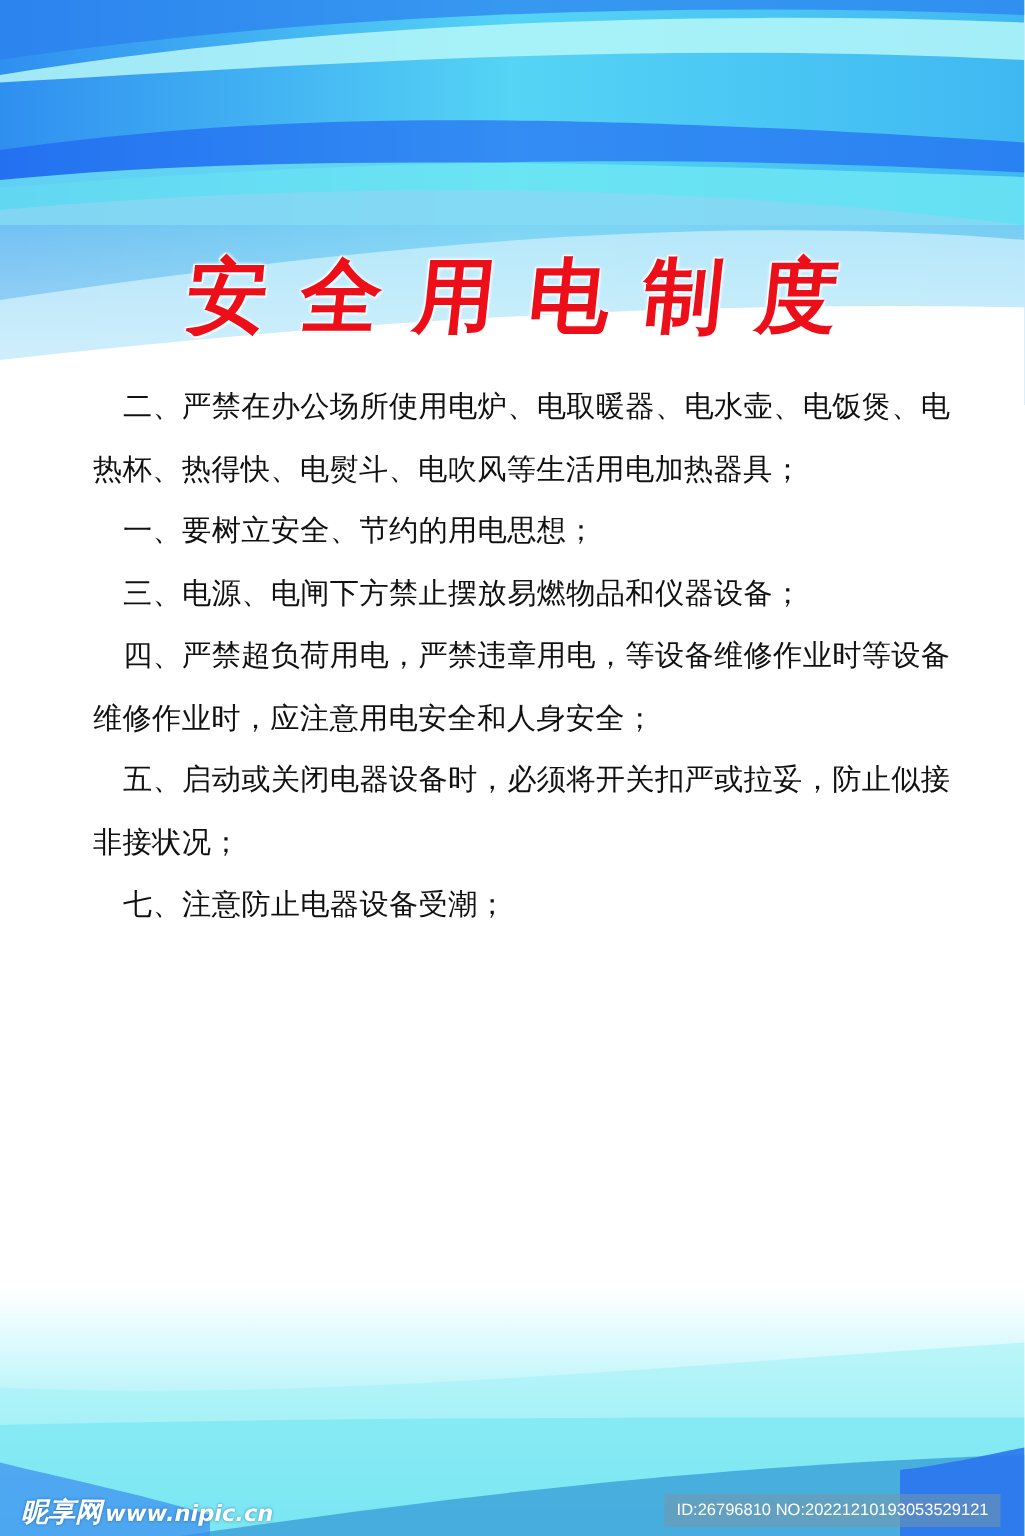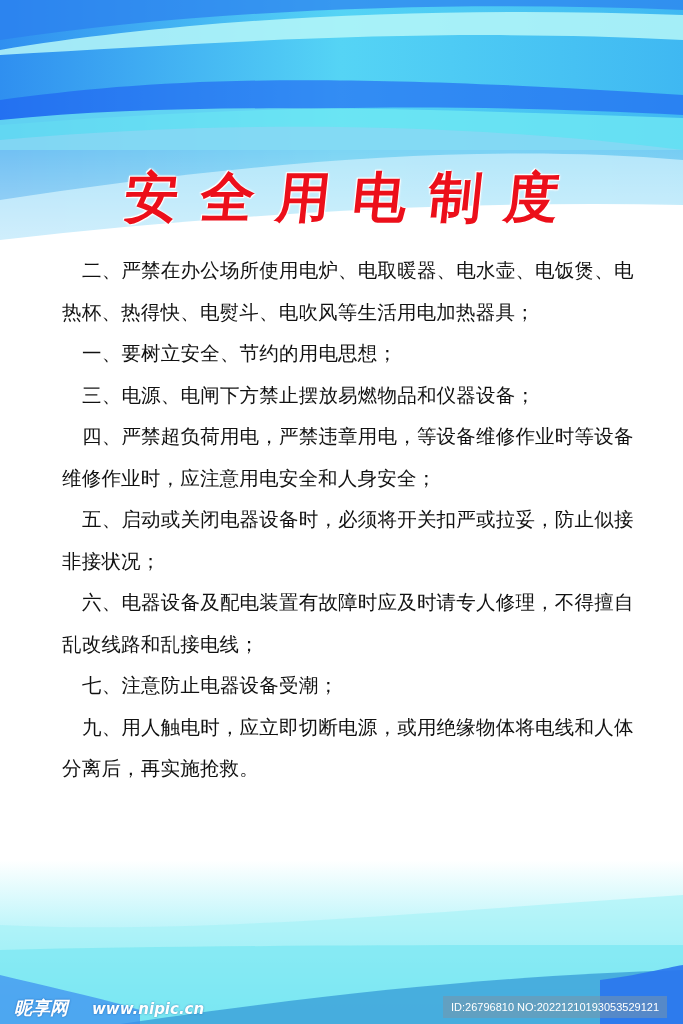--- a/index.html
+++ b/index.html
@@ -34,21 +34,21 @@
     }
     .footer {
       position: absolute; left: 0; right: 0; bottom: 0; height: 40px; z-index: 3;
     }
     .logo {
       position: absolute; left: 14px; top: 12px;
       color: #ffffff; font-weight: bold; font-style: italic;
       font-size: 18px;
       text-shadow: 0 0 2px rgba(0,60,140,0.6);
     }
-    .logo .url { font-size: 15px; margin-left: 24px; }
+    .logo .url { font-size: 15px; margin-left: 2px; }
     .idbox {
       position: absolute; right: 16px; top: 12px;
       height: 22px; line-height: 22px; padding: 0 8px;
       background: rgba(120,150,170,0.55);
       color: #ffffff; font-size: 11px;
       font-family: "Liberation Sans", sans-serif;
     }
   </style>
 </head>
 <body>
@@ -92,23 +92,21 @@
 </svg>
 
 <div class="title">安全用电制度</div>
 
 <div class="content">
   <p class="rule"><span>二、严禁在办公场所使用电炉、电取暖器、电水壶、电饭</span><span>煲、电热杯、热得快、电熨斗、电吹风等生活用电加热器具；</span></p>
   <p class="rule"><span>一、要树立安全、节约的用电思想；</span></p>
   <p class="rule"><span>三、电源、电闸下方禁止摆放易燃物品和仪器设备；</span></p>
   <p class="rule"><span>四、严禁超负荷用电，严禁违章用电，等设备维修作业时</span><span>等设备维修作业时，应注意用电安全和人身安全；</span></p>
   <p class="rule"><span>五、启动或关闭电器设备时，必须将开关扣严或拉妥，防</span><span>止似接非接状况；</span></p>
-  <p class="rule"><span>六、电器设备及配电装置有故障时应及时请专人修理，不</span><span>得擅自乱改线路和乱接电线；</span></p>
   <p class="rule"><span>七、注意防止电器设备受潮；</span></p>
-  <p class="rule"><span>九、用人触电时，应立即切断电源，或用绝缘物体将电线</span><span>和人体分离后，再实施抢救。</span></p>
 </div>
 
 <div class="footer">
   <div class="logo">
     <span>昵享网</span><span class="url">www.nipic.cn</span>
   </div>
   <div class="idbox">ID:26796810 NO:20221210193053529121</div>
 </div>
 
 </body></html>

